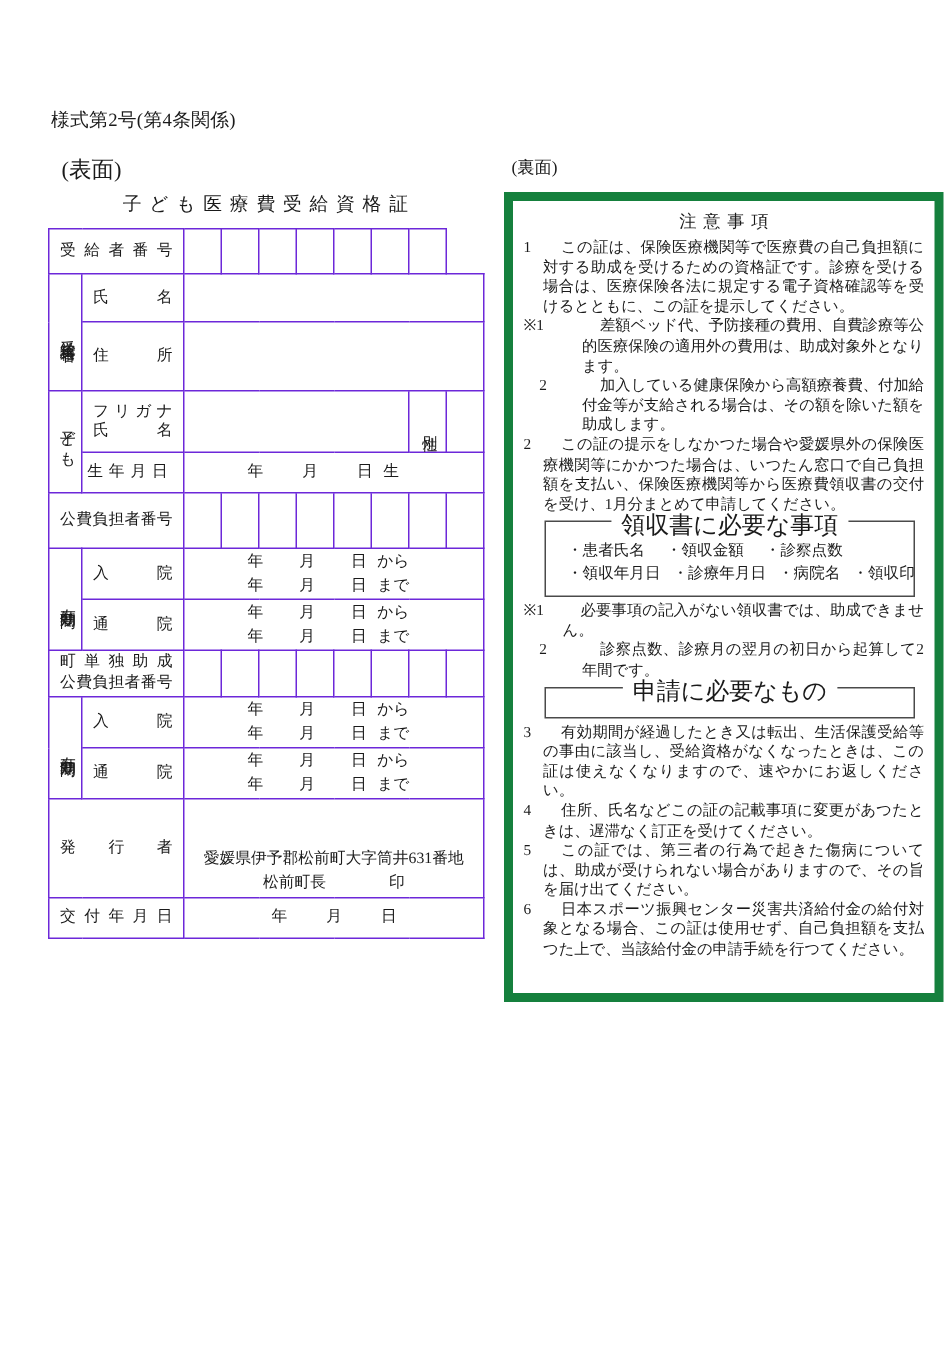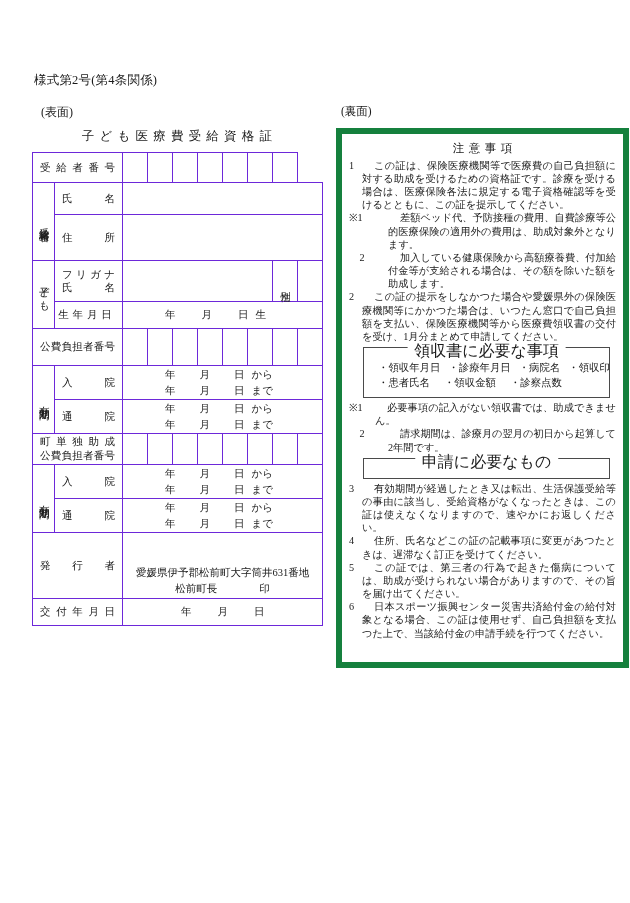--- a/index.html
+++ b/index.html
@@ -25,21 +25,21 @@
   .form-code {
     position: absolute;
     left: 20px; top: 72px;
     font-size: 12.5px;
     letter-spacing: 0.2px;
     white-space: nowrap;
   }
   .side-label-front {
     position: absolute;
     left: 27px; top: 104px;
-    font-size: 12px;
+    font-size: 15px;
     white-space: nowrap;
   }
   .side-label-back {
     position: absolute;
     left: 327px; top: 104px;
     font-size: 11.5px;
     white-space: nowrap;
   }
 
   
@@ -413,31 +413,31 @@
       <span class="note-body ind"><span class="lead">加入している健康保険から高額療養費、付加給付金等が支給される場合は、その額を除いた額を助成します。</span></span>
     </div>
 
     <div class="note">
       <span class="note-num">2</span>
       <span class="note-body"><span class="lead">この証の提示をしなかつた場合や愛媛県外の保険医療機関等にかかつた場合は、いつたん窓口で自己負担額を支払い、保険医療機関等から医療費領収書の交付を受け、1月分まとめて申請してください。</span></span>
     </div>
 
     <div class="boxwrap">
       <span class="legend">領収書に必要な事項</span>
+      <div class="boxline"><span>・患者氏名</span><span class="bgap"></span><span>・領収金額</span><span class="bgap"></span><span>・診察点数</span></div>
       <div class="boxline"><span>・領収年月日</span><span class="bgap-s"></span><span>・診療年月日</span><span class="bgap-s"></span><span>・病院名</span><span class="bgap-s"></span><span>・領収印</span></div>
-      <div class="boxline"><span>・患者氏名</span><span class="bgap"></span><span>・領収金額</span><span class="bgap"></span><span>・診察点数</span></div>
     </div>
 
     <div class="note">
       <span class="note-num mark">※1</span>
       <span class="note-body"><span class="lead">必要事項の記入がない領収書では、助成できません。</span></span>
     </div>
     <div class="note">
       <span class="note-num mark" style="text-align:center">2</span>
-      <span class="note-body ind"><span class="lead">請求期間は、診療月の翌月の初日から起算して2年間です。</span></span>
+      <span class="note-body ind"><span class="lead">診察点数、診療月の翌月の初日から起算して2年間です。</span></span>
     </div>
 
     <div class="boxwrap">
       <span class="legend">申請に必要なもの</span>
     </div>
 
     <div class="note">
       <span class="note-num">3</span>
       <span class="note-body"><span class="lead">有効期間が経過したとき又は転出、生活保護受給等の事由に該当し、受給資格がなくなったときは、この証は使えなくなりますので、速やかにお返しください。</span></span>
     </div>

